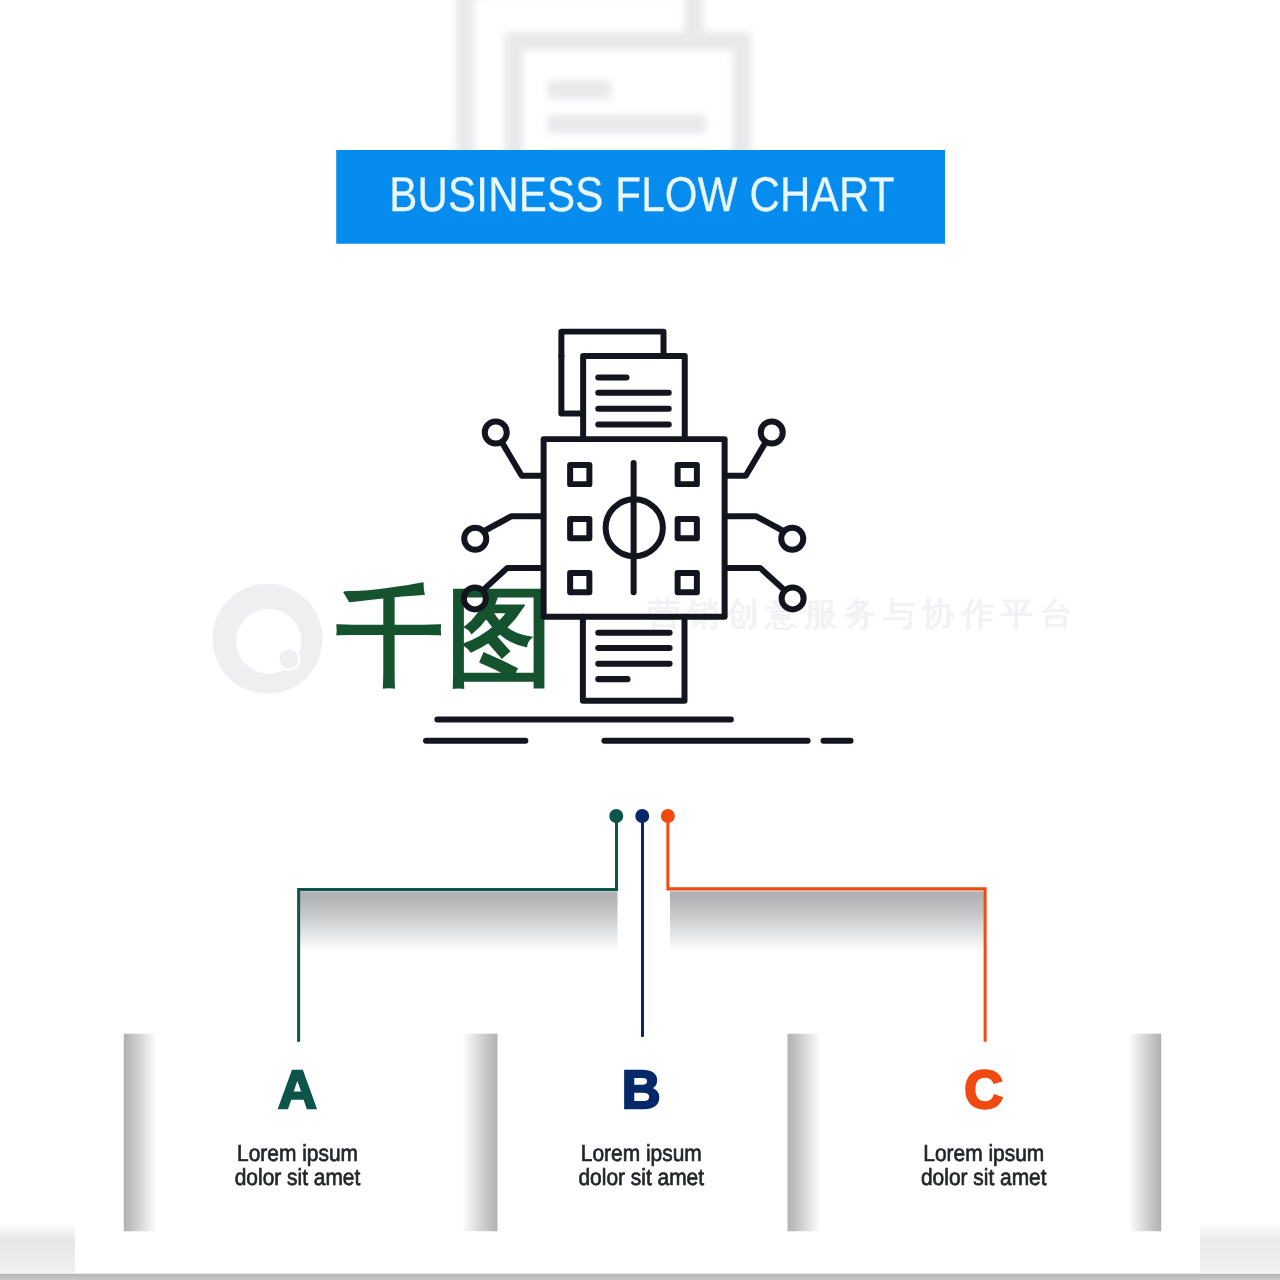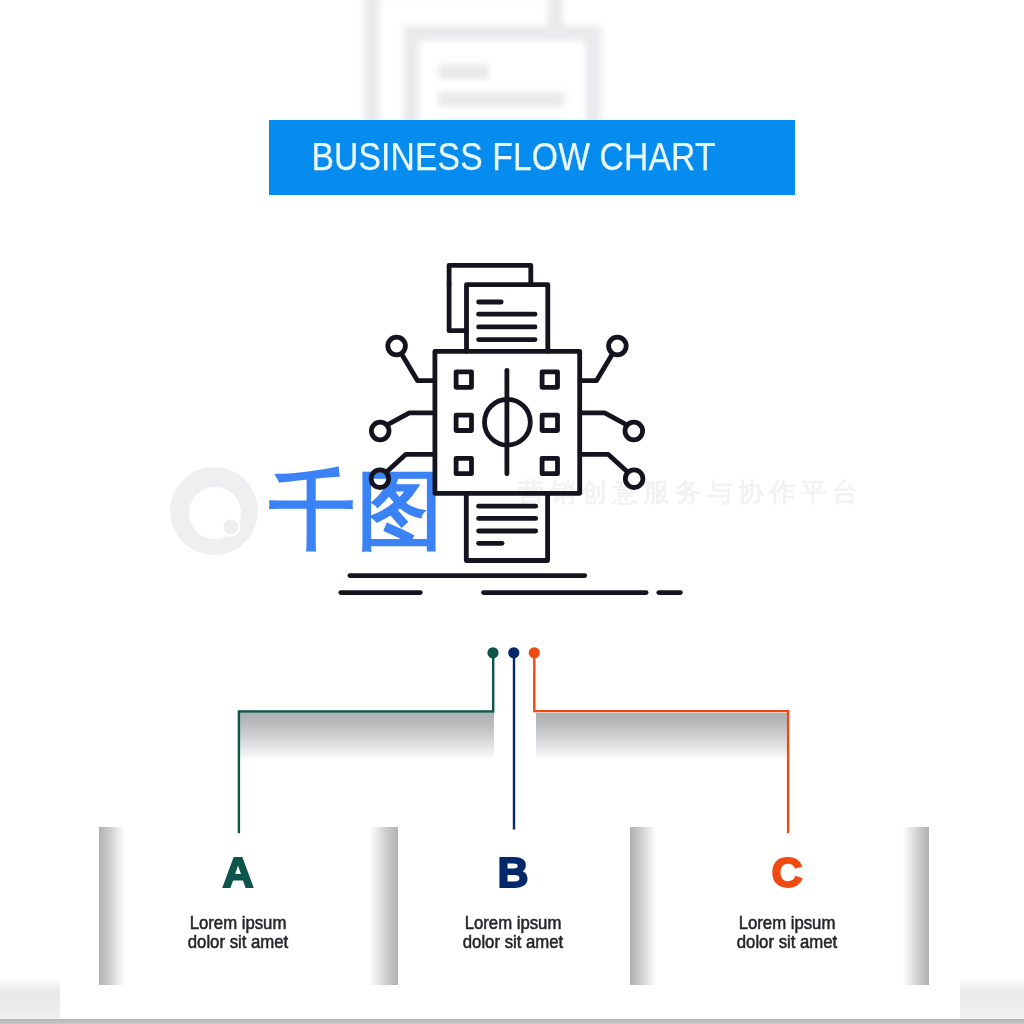--- a/index.html
+++ b/index.html
@@ -21,21 +21,21 @@
          background:#ffffff;}
   .paper-bottom-shade{position:absolute;left:0;top:1019px;width:1024px;height:5px;
          background:linear-gradient(180deg,#b5b5b5 0%,#bcbcbc 40%,#c9c9c9 100%);}
   .paper-left-out{position:absolute;left:0px;top:978px;width:60px;height:41px;
          background:linear-gradient(180deg,rgba(205,205,205,0) 0%,rgba(212,212,212,.55) 35%,rgba(225,225,225,.65) 75%,rgba(232,232,232,.6) 100%);}
   .paper-right-out{position:absolute;left:960px;top:978px;width:64px;height:41px;
          background:linear-gradient(180deg,rgba(205,205,205,0) 0%,rgba(213,213,213,.5) 35%,rgba(226,226,226,.6) 75%,rgba(233,233,233,.55) 100%);}
 
   
   .banner{position:absolute;left:269px;top:120px;width:487px;height:75px;
-          background:#068bee;padding-left:39px;}
+          background:#068bee;}
   .banner-title{position:absolute;left:0;top:0;width:487px;height:75px;
           display:flex;align-items:center;justify-content:center;
           color:#e9f7fb;font-size:39px;font-weight:400;letter-spacing:0.2px;
           white-space:nowrap;transform:scaleX(0.862) translate(1.2px,-1.5px);
           -webkit-text-stroke:0.25px #e9f7fb;}
 
   
   .band{position:absolute;top:713px;height:48px;
         background:linear-gradient(180deg,#afb0b3 0%,#b6b7b9 16%,#c6c7c8 38%,#dddedf 64%,#f2f2f3 86%,#ffffff 100%);}
 
@@ -51,21 +51,21 @@
   .step{position:absolute;width:260px;text-align:center;}
   .step-letter{font-size:43px;font-weight:700;line-height:1;letter-spacing:0px;
                -webkit-text-stroke:1.9px currentColor;paint-order:stroke fill;}
   .step-desc{margin-top:19px;font-size:18.6px;line-height:19.2px;color:#232529;
              font-weight:400;transform:scaleX(0.9);
              -webkit-text-stroke:0.55px #232529;}
 
   
   .wm{position:absolute;pointer-events:none;}
   .wm-logo{left:166px;top:463px;}
-  .wm-brand{left:269px;top:466px;font-size:86px;font-weight:700;color:#3b82f6;
+  .wm-brand{left:269px;top:466px;font-size:86px;font-weight:700;color:#14532d;
             letter-spacing:2px;line-height:88px;
             font-family:"DejaVu Sans",sans-serif;}
   .wm-txt{left:518px;top:470px;color:#f2f2f4;font-size:26px;line-height:45px;
           font-weight:700;font-family:"DejaVu Sans",sans-serif;letter-spacing:5.4px;}
 </style>
 </head>
 <body>
 
 <div id="stage">
 

